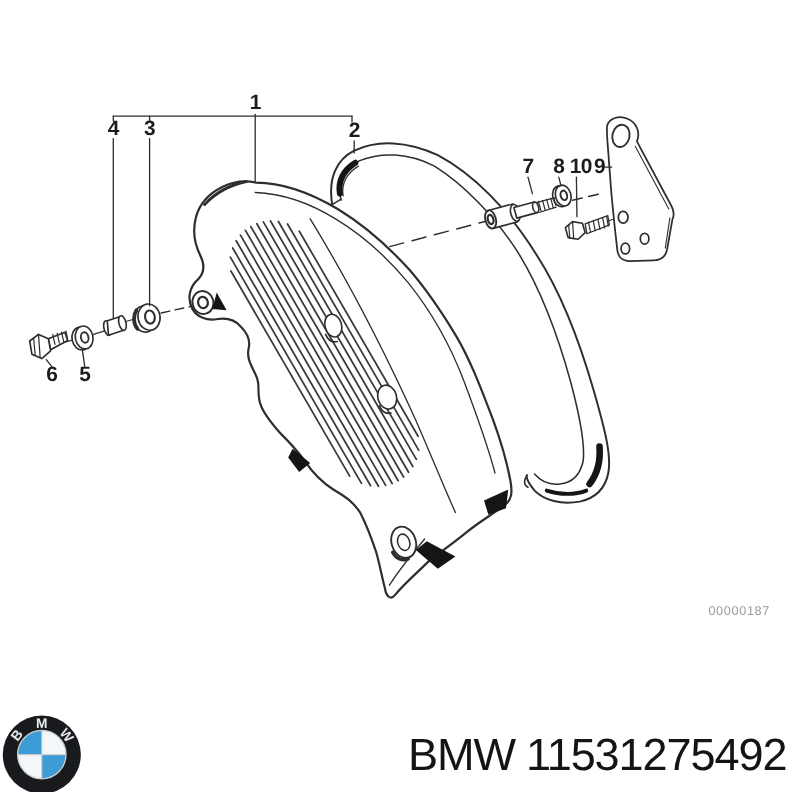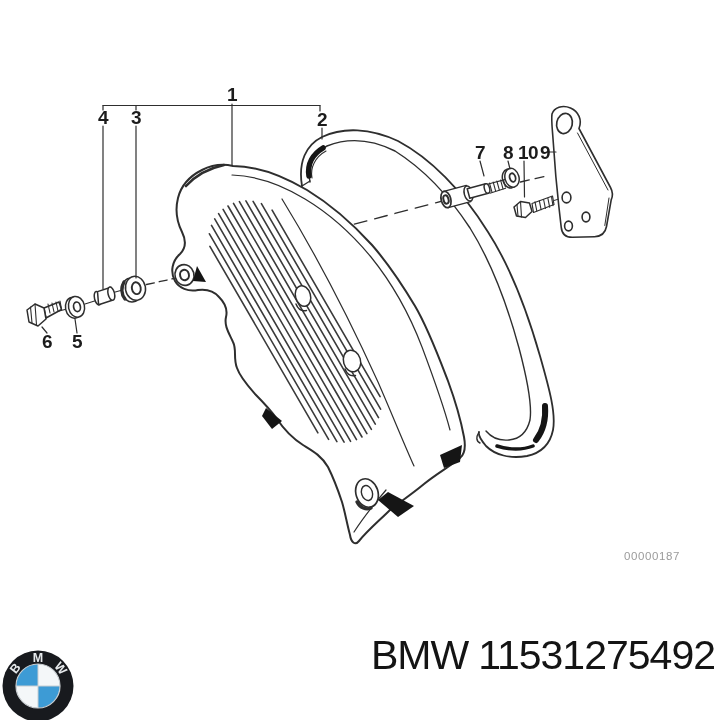--- a/index.html
+++ b/index.html
@@ -7,25 +7,25 @@
     position:relative;width:720px;height:720px;background:#ffffff;
     overflow:hidden;font-family:"Liberation Sans",sans-serif;
   }
   .drawing-svg{position:absolute;left:0;top:0;}
   .callout{
     position:absolute;transform:translate(-50%,-50%);
     font:bold 19px "Liberation Sans",sans-serif;color:#1c1c1c;
     width:34px;text-align:center;line-height:1;letter-spacing:-0.5px;
   }
   .watermark{
-    position:absolute;left:624px;top:550px;
+    position:absolute;left:644px;top:550px;
     font:11.5px "Liberation Sans",sans-serif;color:#9b9b9b;letter-spacing:0.6px;
   }
   .footer-text{
-    position:absolute;left:371px;top:632px;white-space:nowrap;
+    position:absolute;left:371px;top:663px;white-space:nowrap;
     font:41px "Liberation Sans",sans-serif;color:#141414;letter-spacing:-1px;
   }
   .footer-text .num{margin-left:10px;}
   .logo-box{position:absolute;left:2px;top:650px;width:72px;height:72px;}
 </style>
 </head>
 <body>
 
 <div class="stage">
 

